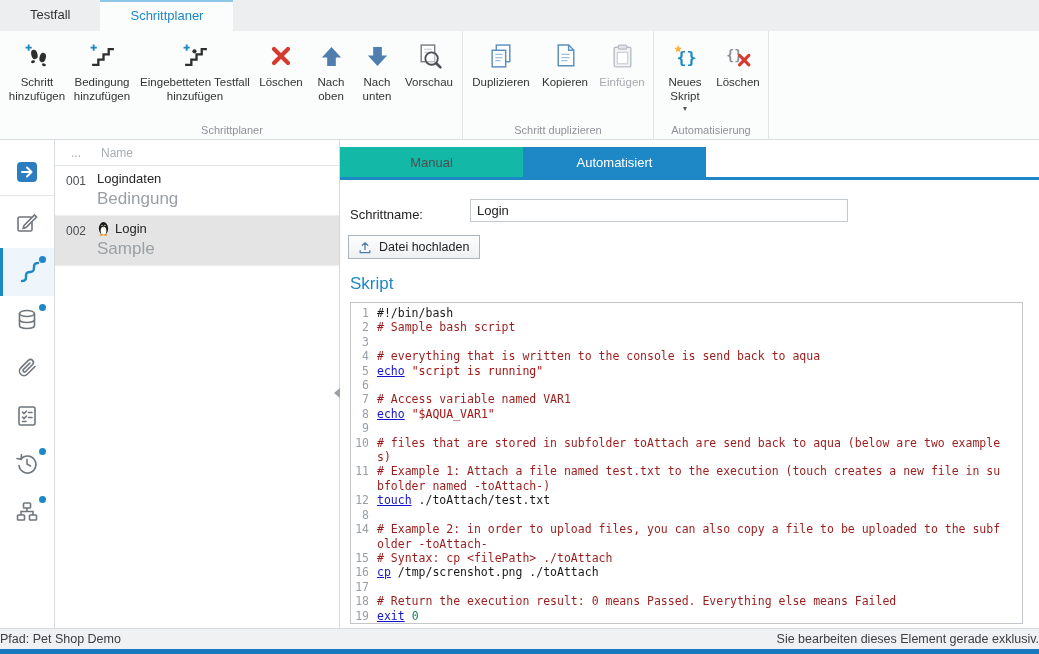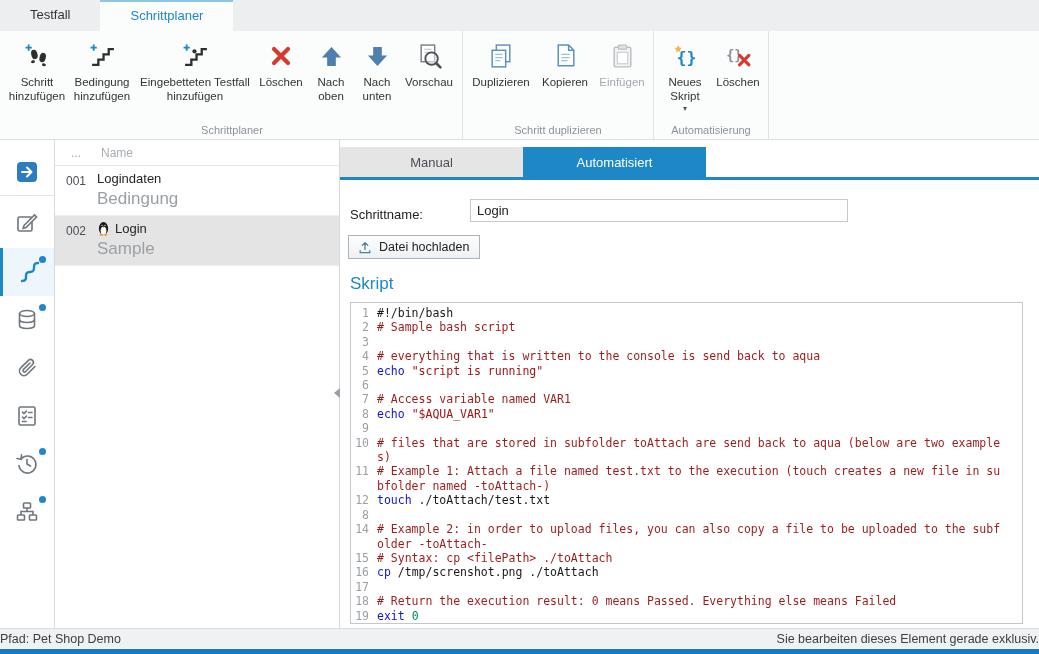--- a/index.html
+++ b/index.html
@@ -42,39 +42,39 @@
   .step-row.selected { background:#e4e4e4; }
   .step-num { width:42px; text-align:center; font-size:12px; color:#4a4f54; padding-top:3px; flex-shrink:0; }
   .step-title { font-size:13px; color:#252525; display:flex; align-items:center; gap:5px; }
   .step-sub { font-size:17px; color:#9aa0a5; margin-top:3px; }
   .splitter-arrow { position:absolute; right:-1px; top:248px; width:0; height:0; border-top:5px solid transparent; border-bottom:5px solid transparent; border-right:6px solid #9aa0a5; cursor:pointer; }
 
   
   .main-panel { flex:1; background:#fff; position:relative; }
   .subtabs { display:flex; margin-top:7px; }
   .subtab { width:183px; height:30px; display:flex; align-items:center; justify-content:center; font-size:13px; cursor:pointer; }
-  .subtab.inactive { background:#e5e5e5; color:#4a4f54; }
+  .subtab.inactive { background:#14b8a6; color:#4a4f54; }
   .subtab.active { background:#1e87c5; color:#fff; }
   .blue-line { height:3px; background:#1e87c5; width:100%; }
 
   .form-row { display:flex; align-items:flex-end; margin:19px 0 0 10px; }
   .form-label { width:120px; font-size:13px; color:#222; }
   .form-input { width:378px; height:23px; border:1px solid #c4c9cd; font-size:13px; padding:0 6px; font-family:"Liberation Sans",sans-serif; color:#222; }
 
   .upload-btn { margin:13px 0 0 8px; display:inline-flex; align-items:center; gap:6px; border:1px solid #aab4ba; background:linear-gradient(#fdfdfd,#eef1f3); padding:3px 10px 3px 8px; font-size:12.5px; color:#222; cursor:pointer; font-family:"Liberation Sans",sans-serif; }
 
   .script-heading { margin:15px 0 8px 10px; color:#1e87c5; font-size:17px; font-weight:400; }
 
   .editor { margin-left:10px; width:673px; height:322px; border:1px solid #c3c7cb; overflow:hidden; padding-top:3px; font-family:"DejaVu Sans Mono", monospace; font-size:11.5px; line-height:14.4px; cursor:text; }
   .code-line { display:flex; align-items:flex-start; }
   .gutter { width:26px; flex-shrink:0; text-align:right; padding-right:8px; color:#999fa4; user-select:none; }
   .code-text { white-space:pre-wrap; word-break:break-all; width:90ch; }
   .tok-plain { color:#1a1a1a; }
   .tok-comment { color:#9b1c1c; }
-  .tok-cmd { color:#1414cc; }
+  .tok-cmd { color:#1414cc;text-decoration:underline; }
   .tok-str { color:#a31515; }
   .tok-num { color:#098658; }
 
   
   .statusbar { height:21px; background:#f0f1f2; border-top:1px solid #d9dcde; display:flex; align-items:center; justify-content:space-between; padding:0 0; font-size:12.5px; color:#3c4043; flex-shrink:0; }
   .bottom-accent { height:5px; background:#1878c0; flex-shrink:0; }
 </style>
 </head>
 <body>
 

